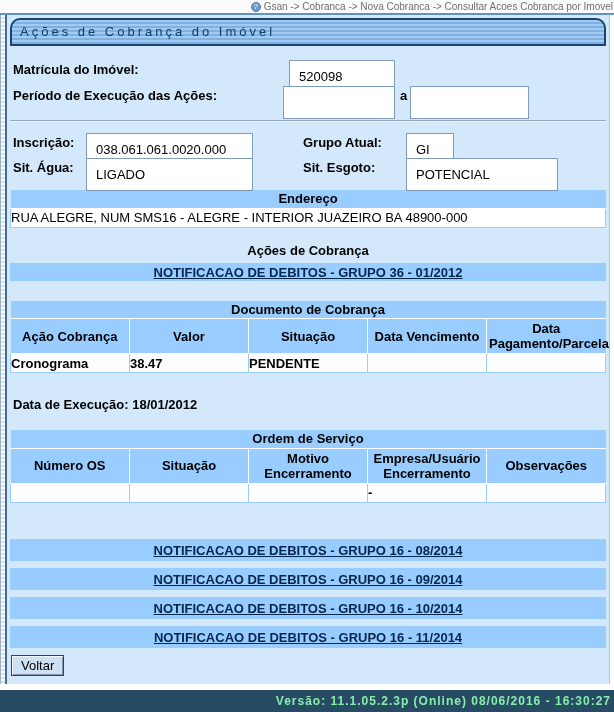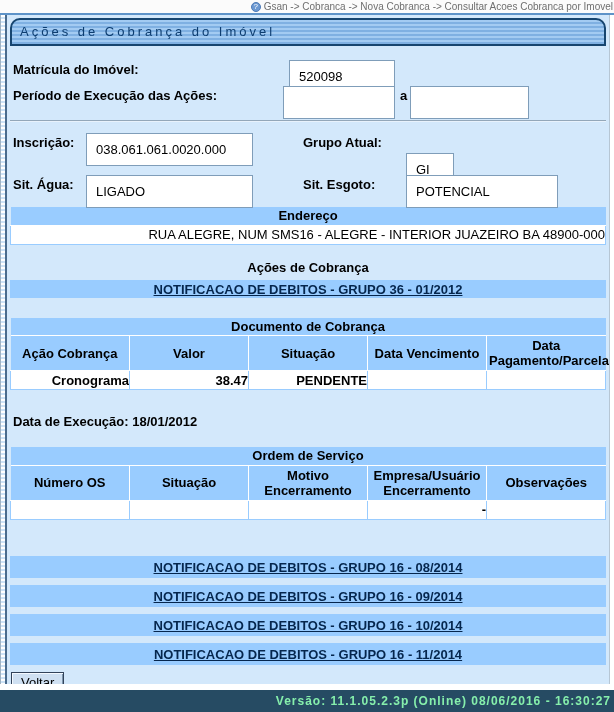--- a/index.html
+++ b/index.html
@@ -54,42 +54,42 @@
     padding:1px 9px; outline:none;
   }
   .frow1 { margin-top:14px; }
   .frow2 { margin-top:6px; }
   .inp-matricula { left:279px; width:106px; }
   .inp-per1 { left:273px; width:112px; }
   .sep-a { position:absolute; left:390px; font-size:13px; font-weight:bold; line-height:20px; }
   .inp-per2 { left:400px; width:119px; }
   .divider { margin-top:14px; height:0; border-top:1px solid #93a7b9; border-bottom:1px solid #e8f2fc; }
   .irow1 { margin-top:11px; }
-  .irow2 { margin-top:22px; }
+  .irow2 { margin-top:5px; }
   .lbl2 { left:293px !important; }
   .inp-inscricao { left:76px; width:167px; }
-  .inp-grupo { left:396px; width:48px;margin-top:20px; }
+  .inp-grupo { left:396px; width:48px; }
   .inp-agua { left:76px; width:167px; }
   .inp-esgoto { left:396px; width:152px; }
 
   
   table.gtab { width:100%; border-collapse:collapse; table-layout:fixed; }
   .gtab td.cap {
     background:#99ccff; font-weight:bold; font-size:13px; color:#000;
     text-align:center; height:18px; border-bottom:1px solid #ffffff;
   }
   .gtab th {
     background:#99ccff; font-weight:bold; font-size:13px; color:#000;
     text-align:center; padding:2px 2px;
     border-right:1px solid #ffffff; border-bottom:1px solid #ffffff;
   }
   .gtab th:last-child { border-right:none; }
   .gtab td.cell {
     background:#ffffff; border:1px solid #99ccff;
-    font-size:13px; font-weight:bold; color:#000; text-align:right; height:19px;
+    font-size:13px; font-weight:bold; color:#000; text-align:left; height:19px;
     overflow:hidden; white-space:nowrap;
   }
   .gtab td.plain { font-weight:normal; }
   .endtab { margin-top:12px; }
   .doctab { margin-top:20px; }
   .ostab  { margin-top:18px; }
 
   .sectitle { margin-top:15px; height:16px; text-align:center; font-size:13px; font-weight:bold; color:#000; }
   .dataexec { margin-top:24px; font-size:13px; font-weight:bold; color:#000; padding-left:3px; }
 

